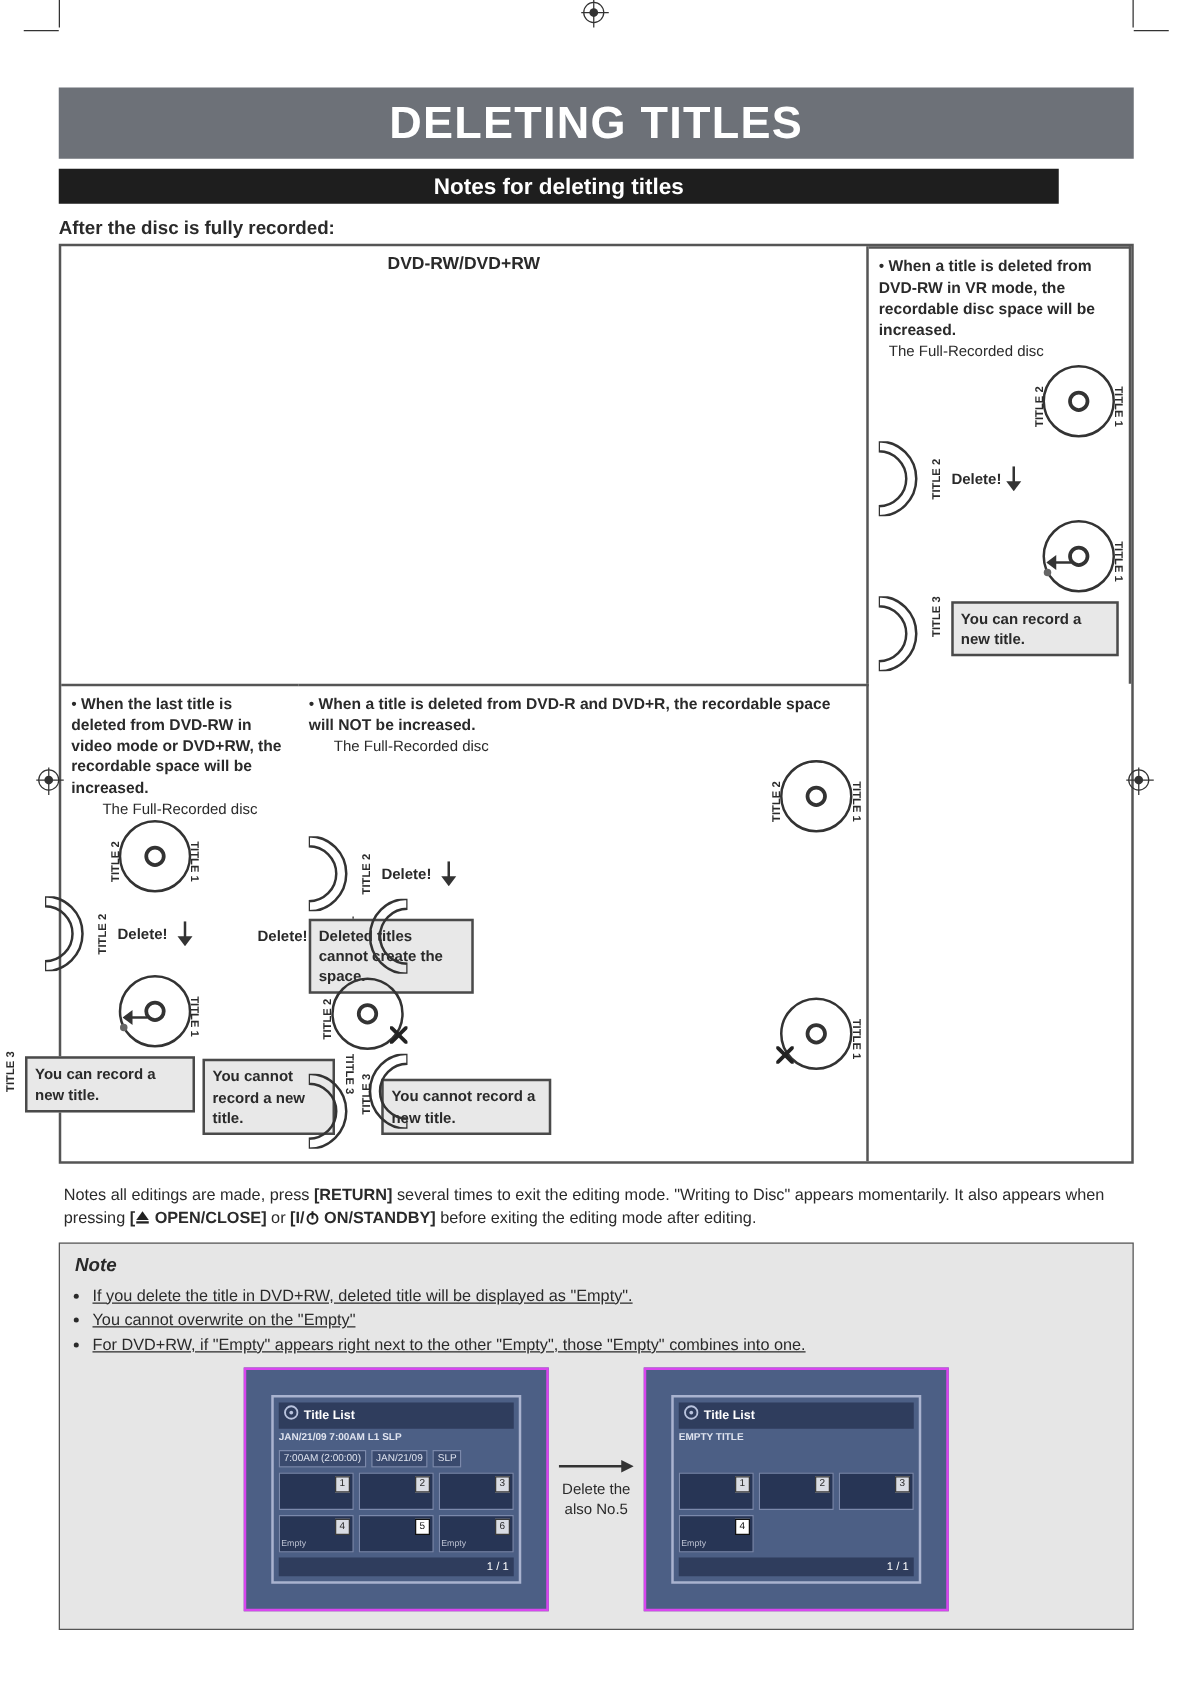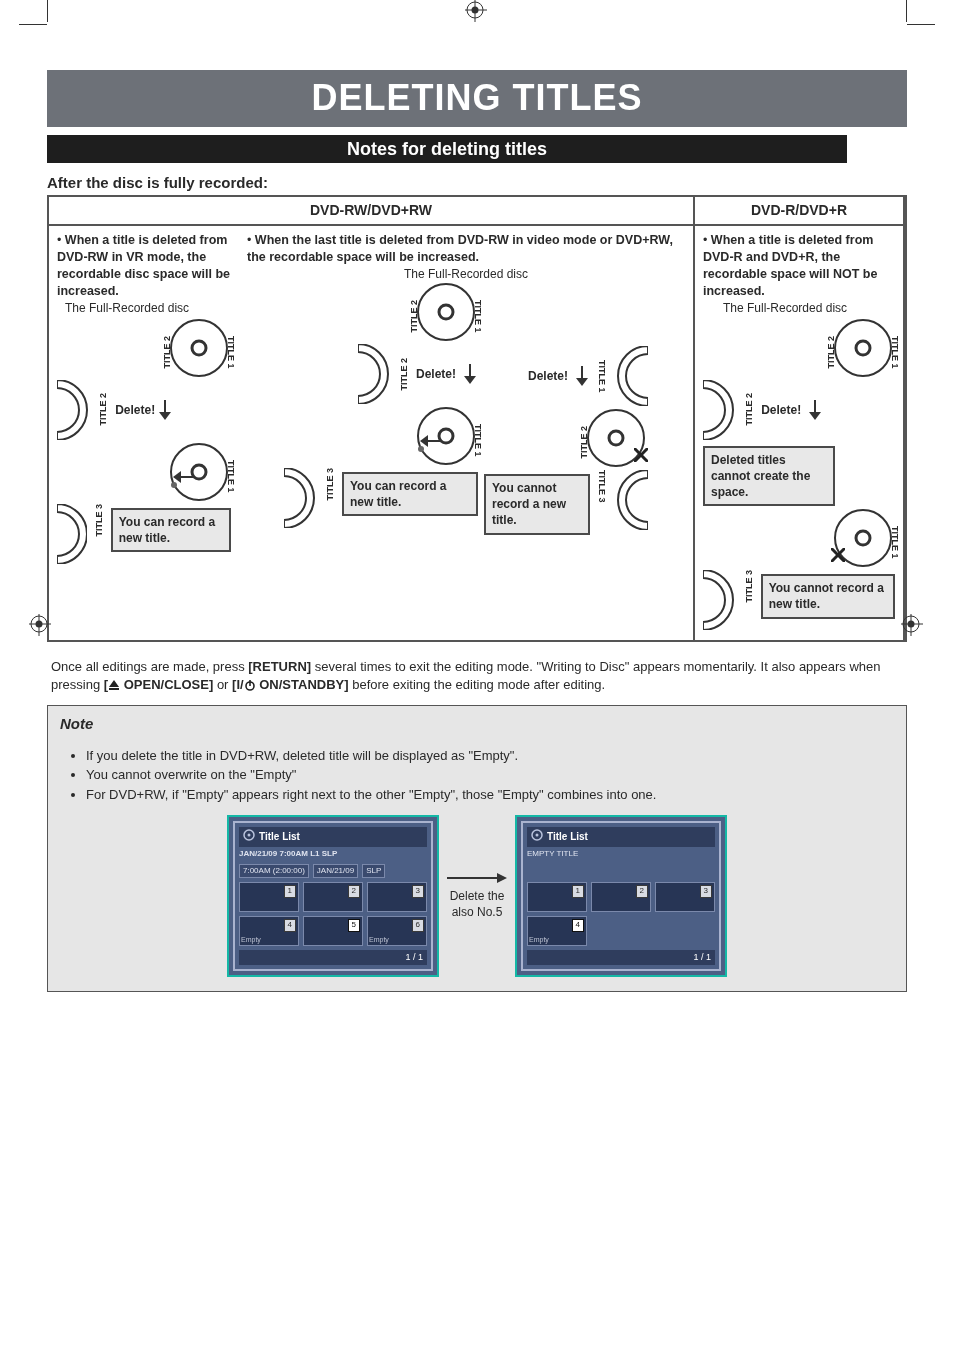--- a/index.html
+++ b/index.html
@@ -110,34 +110,34 @@
     border: 1px solid #555;
     background: #e6e6e6;
     padding: 8px 12px 14px 12px;
   }
   .note-title {
     font-weight: 700;
     font-style: italic;
     font-size: 15px;
     margin-bottom: 4px;
   }
-  .note-box ul { margin: 12px; padding-left: 14px; font-size: 13px; }
+  .note-box ul { margin: 0; padding-left: 14px; font-size: 13px; text-decoration: underline; }
   .note-box li { margin: 2px 0; }
 
   .screenshots {
     display:flex;
     align-items:center;
     justify-content:center;
     gap: 8px;
     margin-top: 10px;
   }
   .osd {
-    border: 2px solid #14b8a6;
+    border: 2px solid #d946ef;
     background: #4c5f85;
-    padding: 4px;
+    padding: 20px;
     width: 200px;
     font-size: 10px;
     color: #fff;
   }
   .osd-inner {
     border: 2px solid #a9b3cf;
     background: #4c5f85;
     padding: 4px;
   }
   .osd-titlebar {
@@ -270,21 +270,20 @@
   </div>
 
   <div class="title-bar">DELETING TITLES</div>
 
   <div class="sub-bar">Notes for deleting titles</div>
 
   <div class="after-heading">After the disc is fully recorded:</div>
 
   <div class="t">
     <div class="cell head head-span">DVD-RW/DVD+RW</div>
-    <div class="cell head">DVD-R/DVD+R</div>
 
     <div class="cell">
       <div>• <span class="bullet-strong">When a title is deleted from DVD-RW in VR mode, the recordable disc space will be increased.</span></div>
       <div class="caption" style="margin-left:8px">The Full-Recorded disc</div>
 
       <div class="disc-stack" style="margin-top:2px">
         <div style="position:relative;width:64px;height:60px">
           <svg width="60" height="60" style="position:absolute;left:2px;top:0">
               <use href="#full-disc"></use>
             </svg>
@@ -430,21 +429,21 @@
               <use href="#half-disc-right"></use>
             </svg>
           <span style="writing-mode:vertical-rl;transform:rotate(180deg);font-size:9px;font-weight:700">TITLE 3</span>
           <div class="box-note">You cannot record a new title.</div>
         </div>
       </div>
     </div>
   </div>
 
   <div class="body-para">
-    <span>Once all editings are made, press </span><b>[RETURN]</b><span> several times to exit the editing mode. "Writing to Disc" appears momentarily. It also appears when pressing </span><b>[</b><span class="tri-icon"><svg width="12" height="12">
+    <span>Notes all editings are made, press </span><b>[RETURN]</b><span> several times to exit the editing mode. "Writing to Disc" appears momentarily. It also appears when pressing </span><b>[</b><span class="tri-icon"><svg width="12" height="12">
           <polygon points="1,9 11,9 6,2" fill="#222"></polygon>
           <rect x="1" y="10" width="10" height="2" fill="#222"></rect>
         </svg></span><b> OPEN/CLOSE]</b><span> or </span><b>[I/</b><span class="power-icon"><svg width="12" height="12">
           <circle cx="6" cy="7" r="4" fill="none" stroke="#222" stroke-width="1.6"></circle>
           <line x1="6" y1="1" x2="6" y2="7" stroke="#222" stroke-width="1.6"></line>
         </svg></span><b> ON/STANDBY]</b><span> before exiting the editing mode after editing.</span>
   </div>
 
   <div class="note-box">
     <div class="note-title">Note</div>
@@ -508,21 +507,21 @@
 
       <div class="osd">
         <div class="osd-inner">
           <div class="osd-titlebar">
             <span><svg width="12" height="12">
                   <circle cx="6" cy="6" r="5" fill="none" stroke="#b9c3dd" stroke-width="1.5"></circle>
                   <circle cx="6" cy="6" r="1.5" fill="#b9c3dd"></circle>
                 </svg></span>
             <span>Title List</span>
           </div>
-          <div style="font-size:8px;color:#dfe3ef;padding:2px 0;font-weight:400">EMPTY TITLE</div>
+          <div style="font-size:8px;color:#dfe3ef;padding:2px 0;font-weight:700">EMPTY TITLE</div>
           <div class="meta-row">
             <span style="flex:1;background:#3a4a6e;border:1px solid #7b89ab;visibility:hidden">&nbsp;</span>
           </div>
           <div class="thumb-grid">
             <div class="thumb">
                 <span class="num">1</span>
               </div>
             <div class="thumb">
                 <span class="num">2</span>
               </div>

